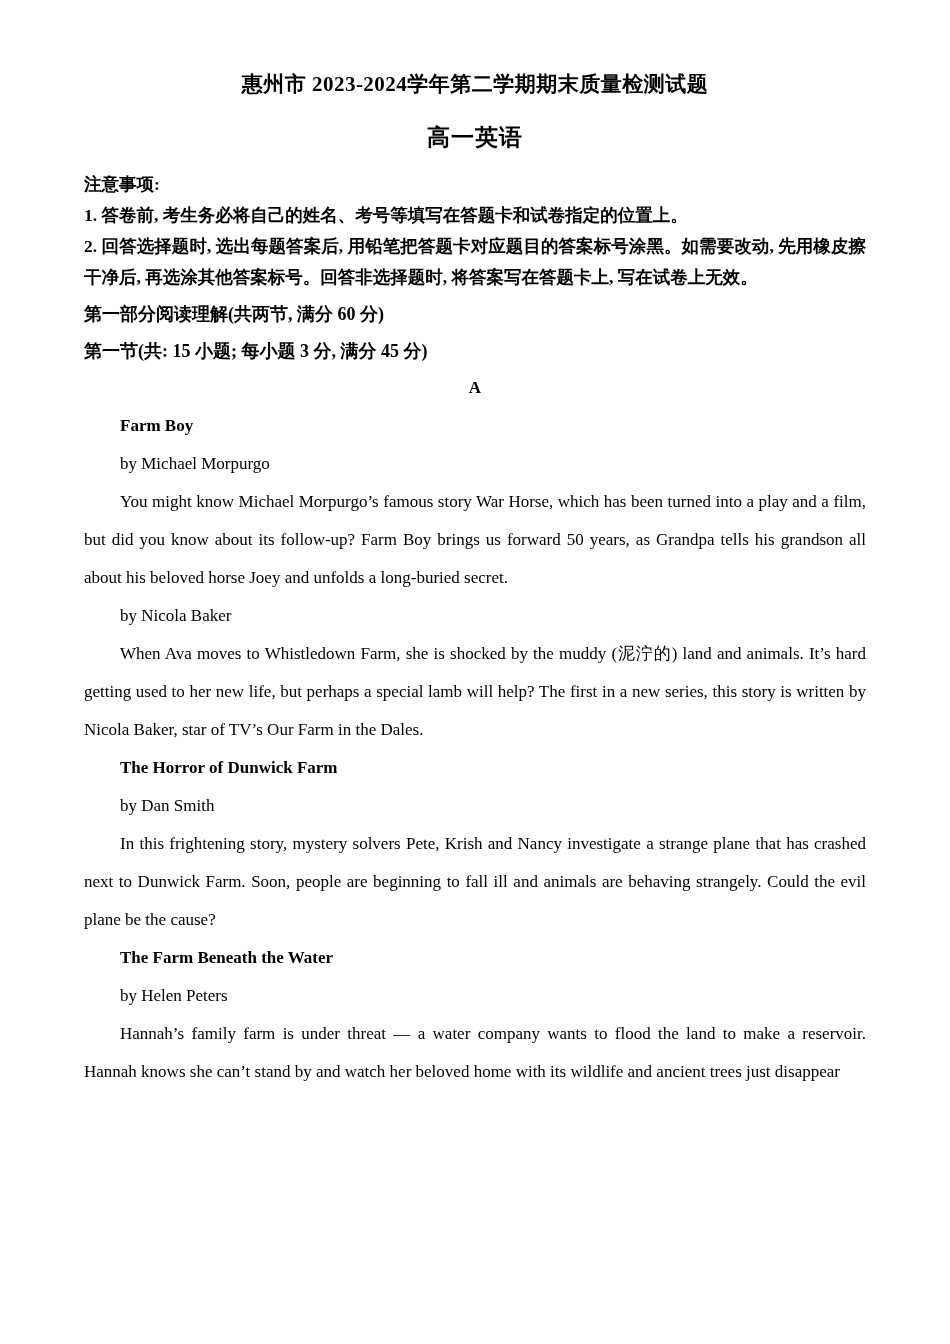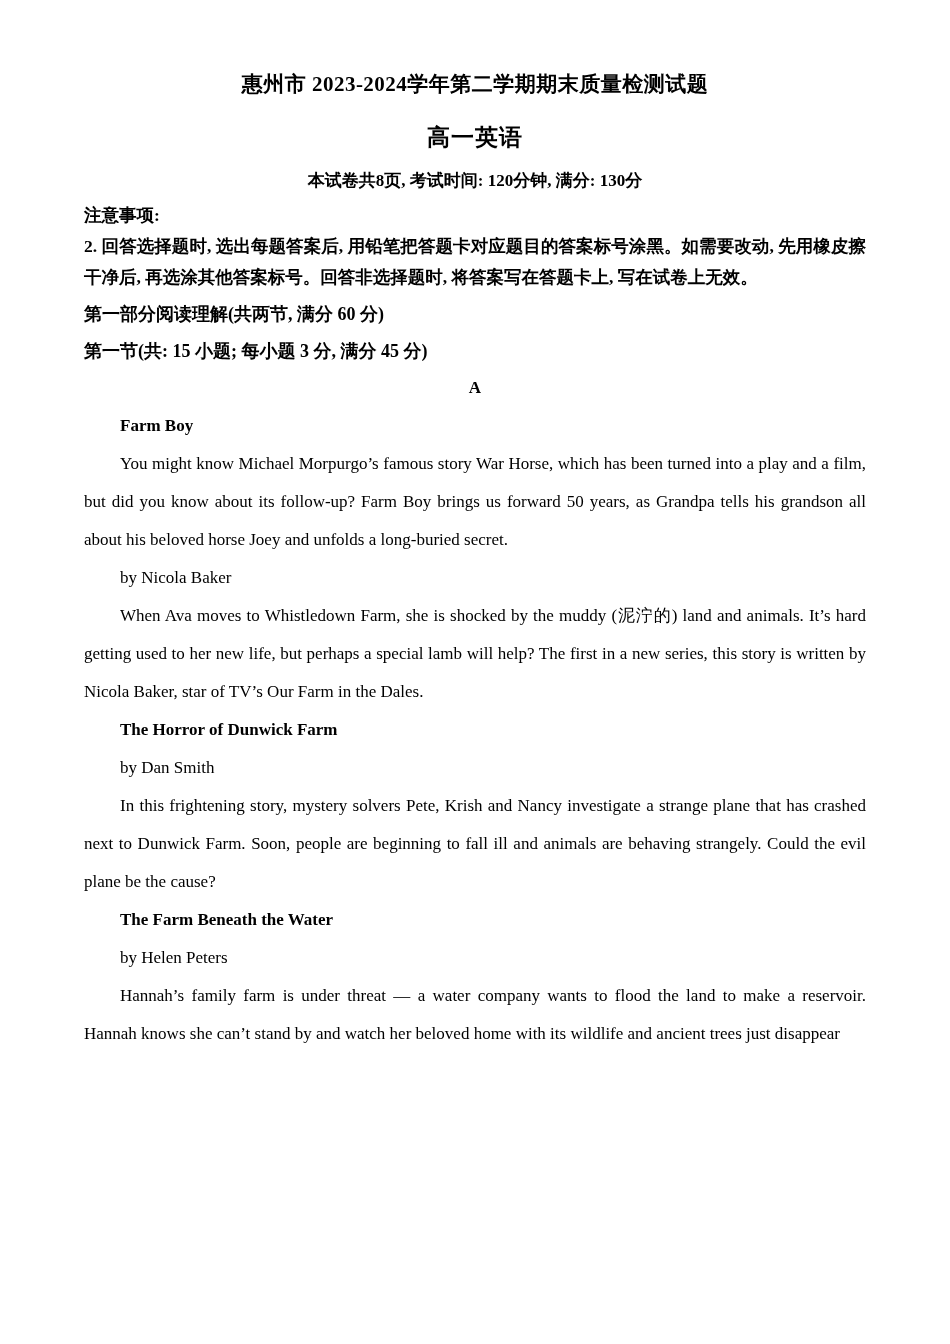--- a/index.html
+++ b/index.html
@@ -77,33 +77,34 @@
 </style>
 </head>
 <body>
 
 <div class="page">
 
   <h1 class="doc-title">惠州市 2023-2024学年第二学期期末质量检测试题</h1>
 
   <h2 class="subject-title">高一英语</h2>
 
-  <div class="exam-info">本试卷共8页, 考试时间: 120分钟, 满分: 130分</div>
 
   <div class="zh-line">注意事项:</div>
+  <div class="zh-line">1. 答卷前, 考生务必将自己的姓名、考号等填写在答题卡和试卷指定的位置上。</div>
   <div class="zh-line">2. 回答选择题时, 选出每题答案后, 用铅笔把答题卡对应题目的答案标号涂黑。如需要改动, 先用橡皮擦干净后, 再选涂其他答案标号。回答非选择题时, 将答案写在答题卡上, 写在试卷上无效。</div>
 
   <div class="zh-heading">第一部分阅读理解(共两节, 满分 60 分)</div>
   <div class="zh-heading">第一节(共: 15 小题; 每小题 3 分, 满分 45 分)</div>
 
   <div class="passage-label">A</div>
 
 
   <div>
     <p class="en book-title">Farm Boy</p>
+    <p class="en no-justify">by Michael Morpurgo</p>
     <p class="en">You might know Michael Morpurgo’s famous story War Horse, which has been turned into a play and a film, but did you know about its follow-up? Farm Boy brings us forward 50 years, as Grandpa tells his grandson all about his beloved horse Joey and unfolds a long-buried secret.</p>
   </div>
 
   <div>
     <p class="en no-justify">by Nicola Baker</p>
     <p class="en">When Ava moves to Whistledown Farm, she is shocked by the muddy (泥泞的) land and animals. It’s hard getting used to her new life, but perhaps a special lamb will help? The first in a new series, this story is written by Nicola Baker, star of TV’s Our Farm in the Dales.</p>
   </div>
 
   <div>
     <p class="en book-title">The Horror of Dunwick Farm</p>

